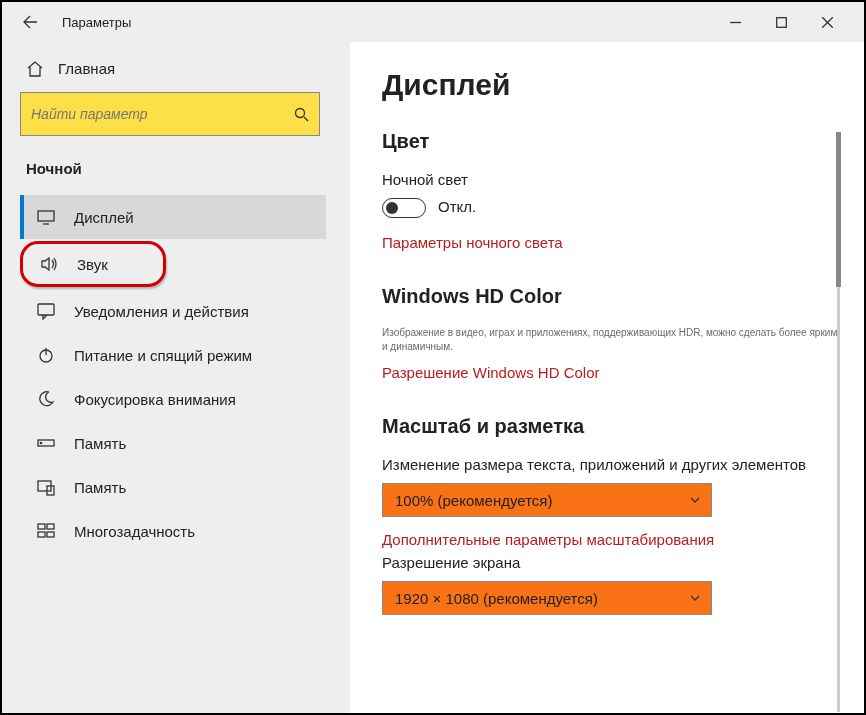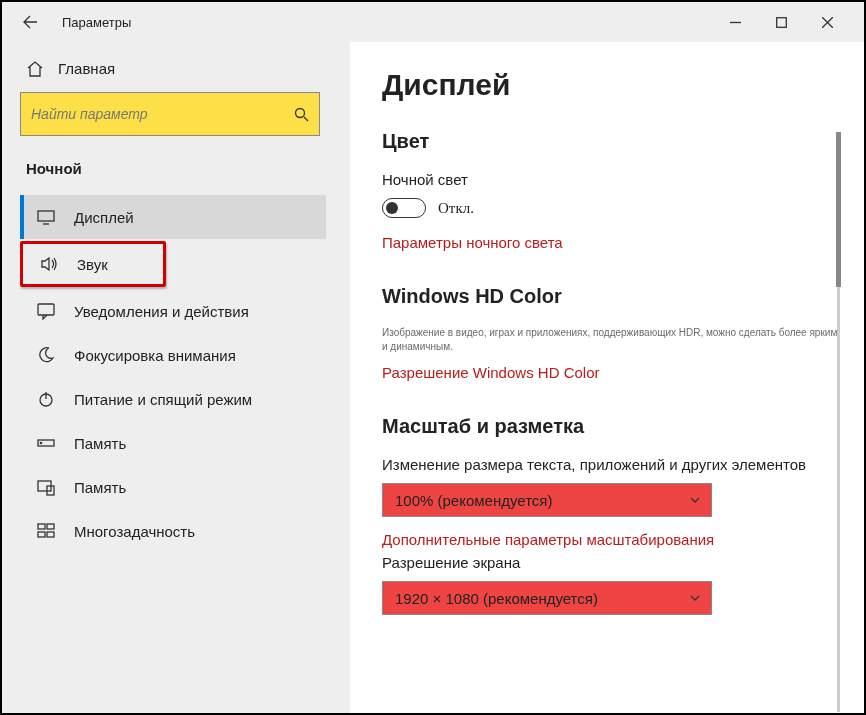--- a/index.html
+++ b/index.html
@@ -68,51 +68,51 @@
   border-left: 4px solid transparent;
 }
 .menu-item.active {
   background: #d8d8d8;
   border-left: 4px solid #0078d4;
 }
 .menu-item .micon { width: 20px; height: 20px; display:flex; align-items:center; justify-content:center; flex-shrink:0; }
 .highlighted-wrap {
   position:relative;
   border: 3px solid #d00000;
-  border-radius: 2px;
+  border-radius: 18px;
   margin: 2px 0;
   box-shadow: 1px 2px 2px rgba(0,0,0,0.25);
   width: 146px;
 }
 .highlighted-wrap .menu-item { padding: 10px 10px 10px 12px; }
 .main {
   flex: 1;
   padding: 26px 26px 0 32px;
   background: #fff;
   overflow-y: auto;
   position: relative;
 }
 .main h1 { font-size: 30px; font-weight: 600; color: #222; margin-bottom: 28px; }
 .main h2 { font-size: 20px; font-weight: 600; color: #222; margin: 0 0 18px 0; }
 .main h2.spaced { margin-top: 34px; }
 .main .label { font-size: 15px; color: #222; margin-bottom: 10px; }
-.toggle-row { display:flex; align-items:center; gap:12px; margin-bottom: 16px; font-family: Liberation Serif, serif; }
+.toggle-row { display:flex; gap:12px; margin-bottom: 16px; }
 .toggle {
   width: 44px; height: 20px;
   border: 1.5px solid #333; border-radius: 11px;
   position: relative; cursor:pointer;
   background:#fff;
 }
 .toggle .knob { position:absolute; left:3px; top:3px; width:12px; height:12px; background:#333; border-radius:50%; }
 .toggle-row .state { font-size: 15px; color: #222; }
 .link { font-size: 15px; color: #b91c1c; margin-bottom: 6px; cursor:pointer; }
 .desc { font-size: 10px; color: #6a6a6a; line-height: 1.4; margin-bottom: 10px; }
 .dropdown {
   width: 330px; height: 34px;
-  border: 1px solid #888; background:#ef4444;
+  border: 1px solid #888; background:#f97316;
   display:flex; align-items:center; padding: 0 8px 0 12px;
   font-size: 15px; color:#222;
   cursor:pointer;
   margin-bottom: 14px;
 }
 .dropdown .val { flex:1; }
 .dropdown .chev { width:16px; height:16px; display:flex; align-items:center; justify-content:center; }
 .vscroll {
   position:absolute; right:24px; top:90px; width:3px; height:580px;
   background:#ccc;
@@ -203,34 +203,34 @@
                 <rect x="1" y="2" width="16" height="11" rx="1"></rect>
                 <path d="M6 13 L6 17 L10 13"></path>
               </svg>
           </span>
           <span>Уведомления и действия</span>
         </div>
 
         <div class="menu-item">
           <span class="micon">
             <svg width="18" height="18" viewBox="0 0 18 18">
-                <path d="M12 2 A7 7 0 1 0 16 12 A5 5 0 0 1 12 2"></path>
-              </svg>
-          </span>
-          <span>Фокусировка внимания</span>
-        </div>
-
-        <div class="menu-item">
-          <span class="micon">
-            <svg width="18" height="18" viewBox="0 0 18 18">
                 <circle cx="9" cy="10" r="6"></circle>
                 <path d="M9 2 V9"></path>
               </svg>
           </span>
           <span>Питание и спящий режим</span>
+        </div>
+
+        <div class="menu-item">
+          <span class="micon">
+            <svg width="18" height="18" viewBox="0 0 18 18">
+                <path d="M12 2 A7 7 0 1 0 16 12 A5 5 0 0 1 12 2"></path>
+              </svg>
+          </span>
+          <span>Фокусировка внимания</span>
         </div>
 
         <div class="menu-item">
           <span class="micon">
             <svg width="18" height="18" viewBox="0 0 18 18">
                 <rect x="1" y="6" width="16" height="6"></rect>
                 <circle cx="4" cy="9" r="0.7" fill="#333"></circle>
               </svg>
           </span>
           <span>Память</span>

